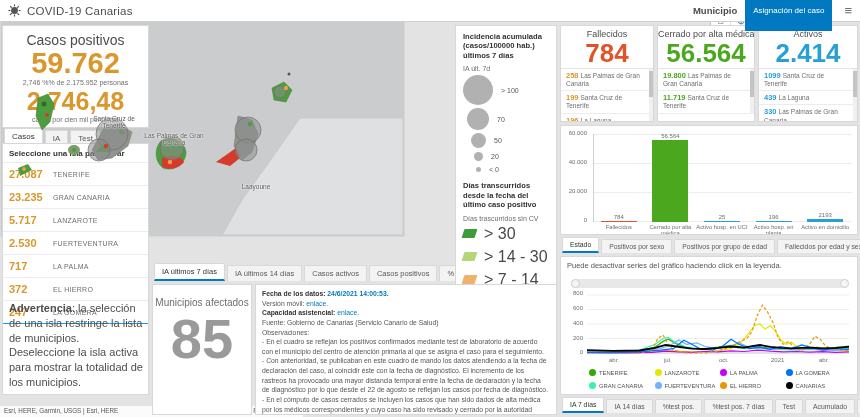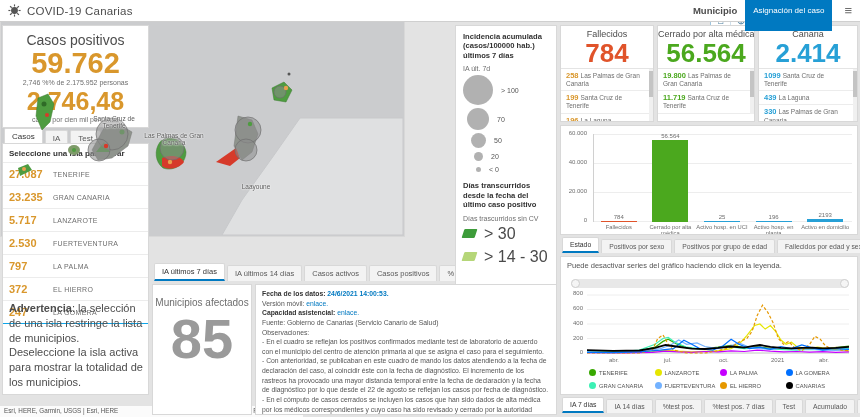--- a/index.html
+++ b/index.html
@@ -164,21 +164,21 @@
       </div>
     <div class="isl-row">
       <span class="v">5.717</span>
       <span class="l">LANZAROTE</span>
       </div>
     <div class="isl-row">
       <span class="v">2.530</span>
       <span class="l">FUERTEVENTURA</span>
       </div>
     <div class="isl-row">
-      <span class="v">797</span>
+      <span class="v">717</span>
       <span class="l">LA PALMA</span>
       </div>
     <div class="isl-row">
       <span class="v">372</span>
       <span class="l">EL HIERRO</span>
       </div>
     <div class="isl-row" style="border-bottom:1px solid #0ea5e9">
       <span class="v">247</span>
       <span class="l">LA GOMERA</span>
       </div>
@@ -261,20 +261,24 @@
       </div>
     <div class="lt" style="margin-top:7px">Días transcurridos desde la fecha del último caso positivo</div>
     <div class="ls">Días trascurridos sin CV</div>
     <div class="sw-row">
         <span class="sw" id="sw0" style="background: rgb(61, 156, 58);"></span>
         <span class="cl">&gt; 30</span>
       </div>
     <div class="sw-row">
         <span class="sw" id="sw1" style="background: rgb(181, 214, 120);"></span>
         <span class="cl">&gt; 14 - 30</span>
+      </div>
+    <div class="sw-row">
+        <span class="sw" id="sw2" style="background: rgb(239, 178, 107);"></span>
+        <span class="cl">&gt; 7 - 14</span>
       </div>
 
   </div>
 
   <div id="map-tabs" class="tabrow">
     <div class="tab active">IA últimos 7 días</div>
     <div class="tab">IA últimos 14 días</div>
     <div class="tab">Casos activos</div>
     <div class="tab">Casos positivos</div>
     <div class="tab">% casos/población</div>
@@ -319,21 +323,21 @@
     <div class="rows">
       <div class="row"><b style="color:#4ba81e">19.800</b><span>Las Palmas de Gran Canaria</span></div>
       <div class="row"><b style="color:#4ba81e">11.719</b><span>Santa Cruz de Tenerife</span></div>
       <div class="sb">
           <i></i>
         </div>
     </div>
   </div>
 
   <div id="act-panel" class="panel stat">
-    <div class="t">Canaria</div>
+    <div class="t">Activos</div>
     <div class="big" style="color:#27a0d6">2.414</div>
     <div class="rows">
       <div class="row"><b style="color:#27a0d6">1099</b><span>Santa Cruz de Tenerife</span></div>
       <div class="row"><b style="color:#27a0d6">439</b><span>La Laguna</span></div>
       <div class="row"><b style="color:#27a0d6">330</b><span>Las Palmas de Gran Canaria</span></div>
       <div class="sb">
           <i></i>
         </div>
     </div>
   </div>

